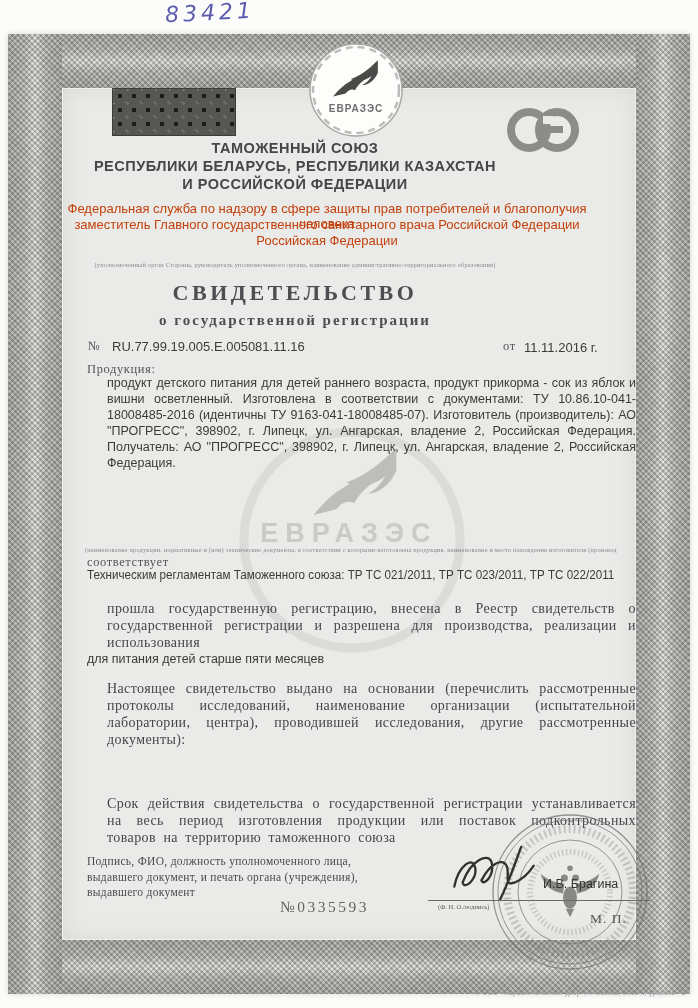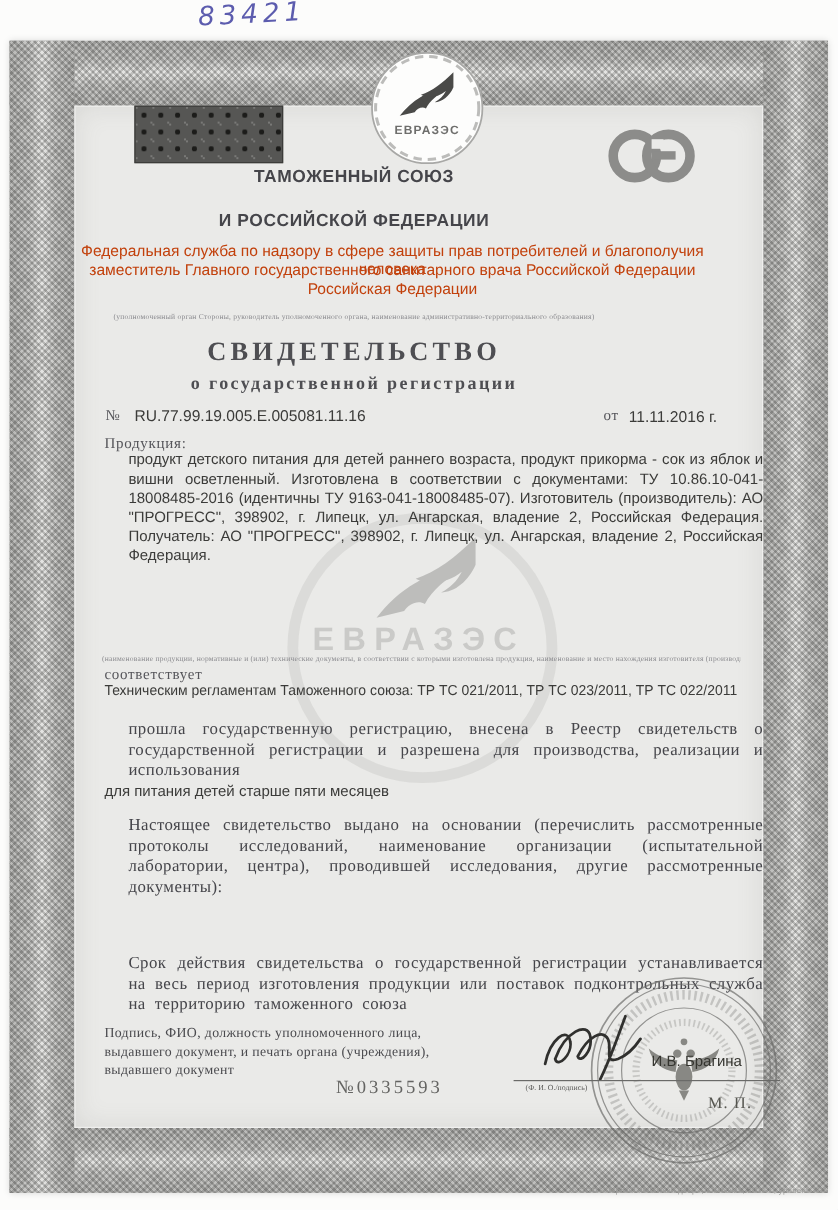--- a/index.html
+++ b/index.html
@@ -118,20 +118,21 @@
     </svg>
 
     <svg class="abs" style="left:497px;top:64px;z-index:3" width="78" height="64" viewBox="0 0 78 64">
       <circle cx="24" cy="32" r="18" fill="none" stroke="#8c8c8a" stroke-width="8"></circle>
       <circle cx="52" cy="32" r="18" fill="none" stroke="#8c8c8a" stroke-width="8"></circle>
       <rect x="40" y="28" width="18" height="7" fill="#8c8c8a"></rect>
       <rect x="38" y="18" width="10" height="8" fill="#eaeae8"></rect>
     </svg>
 
     <div class="abs content center-block hdr" style="top:106px">ТАМОЖЕННЫЙ СОЮЗ</div>
+    <div class="abs content center-block hdr" style="top:124px">РЕСПУБЛИКИ БЕЛАРУСЬ, РЕСПУБЛИКИ КАЗАХСТАН</div>
     <div class="abs content center-block hdr" style="top:142px">И РОССИЙСКОЙ ФЕДЕРАЦИИ</div>
     <div class="abs content center-block auth" style="top:167px">Федеральная служба по надзору в сфере защиты прав потребителей и благополучия человека</div>
     <div class="abs content center-block auth" style="top:183px">заместитель Главного государственного санитарного врача Российской Федерации</div>
     <div class="abs content center-block auth" style="top:199px">Российская Федерации</div>
     <div class="abs content center-block tinycap serif" style="top:227px">(уполномоченный орган Стороны, руководитель уполномоченного органа, наименование административно-территориального образования)</div>
 
     <div id="title-main" class="abs content center-block serif" style="top:246px">СВИДЕТЕЛЬСТВО</div>
     <div id="title-sub" class="abs content center-block serif" style="top:278px">о государственной регистрации</div>
 
     <div class="abs content serif lbl" style="left:80px;top:305px">№</div>
@@ -144,21 +145,21 @@
     <div class="abs content tinycap serif" style="left:77px;top:512px;width:532px">(наименование продукции, нормативные и (или) технические документы, в соответствии с которыми изготовлена продукция, наименование и место нахождения изготовителя (производителя), получателя)</div>
 
     <div class="abs content serif lbl" style="left:79px;top:521px">соответствует</div>
     <div class="abs content sans" style="left:79px;top:534px;font-size:12px;white-space:nowrap;transform:scaleX(.97);transform-origin:left;color:#3b3b39">Техническим регламентам Таможенного союза: ТР ТС 021/2011, ТР ТС 023/2011, ТР ТС 022/2011</div>
 
     <div class="abs content serif p-serif body-just" style="left:79px;top:566px">прошла государственную регистрацию, внесена в Реестр свидетельств о государственной регистрации и разрешена для производства, реализации и использования</div>
     <div class="abs content sans p-sans" style="left:79px;top:617px">для питания детей старше пяти месяцев</div>
 
     <div class="abs content serif p-serif body-just" style="left:79px;top:646px">Настоящее свидетельство выдано на основании (перечислить рассмотренные протоколы исследований, наименование организации (испытательной лаборатории, центра), проводившей исследования, другие рассмотренные документы):</div>
 
-    <div class="abs content serif p-serif body-just" style="left:79px;top:761px">Срок действия свидетельства о государственной регистрации устанавливается на весь период изготовления продукции или поставок подконтрольных служба на территорию таможенного союза</div>
+    <div class="abs content serif p-serif body-just" style="left:79px;top:761px">Срок действия свидетельства о государственной регистрации устанавливается на весь период изготовления продукции или поставок подконтрольных товаров на территорию таможенного союза</div>
 
     <div class="abs content serif" style="left:79px;top:820px;font-size:11.5px;line-height:15.5px;letter-spacing:.3px;color:#4a4a4e;white-space:pre-line">Подпись, ФИО, должность уполномоченного лица,
 выдавшего документ, и печать органа (учреждения),
 выдавшего документ</div>
 
     <svg class="abs" style="left:480px;top:776px;z-index:2" width="164" height="164" viewBox="0 0 164 164">
       <g stroke="#6e6e6c" fill="none" opacity=".7">
         <circle cx="82" cy="82" r="77" stroke-width="1.4"></circle>
         <circle cx="82" cy="82" r="72" stroke-width="1"></circle>
         <circle cx="82" cy="82" r="63" stroke-width="8" stroke-dasharray="2 3" opacity=".45"></circle>

